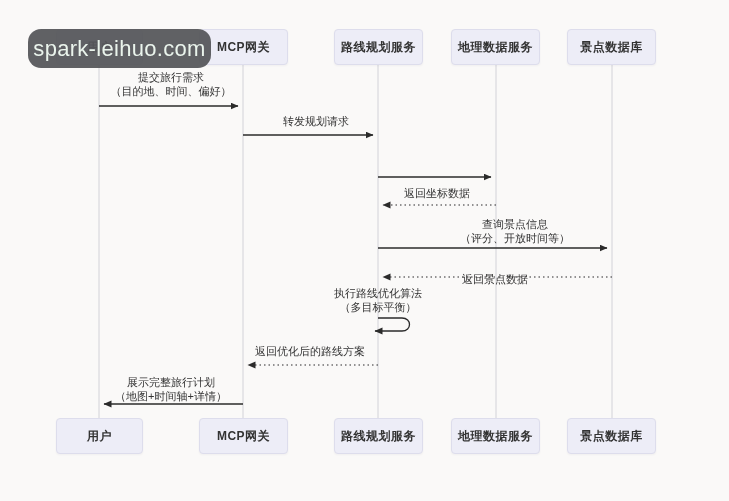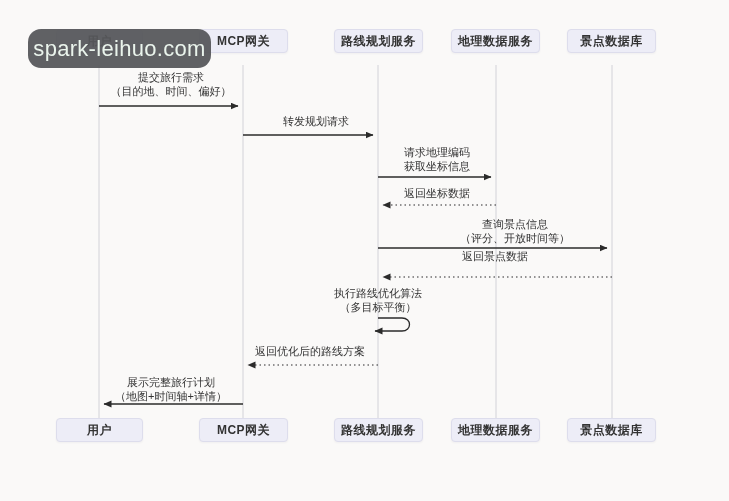--- a/index.html
+++ b/index.html
@@ -15,21 +15,21 @@
     background: #FAF9F8;
     overflow: hidden;
   }
   .layer {
     position: absolute;
     left: 0;
     top: 0;
   }
   .actor {
     position: absolute;
-    height: 24px;
+    height: 36px;
     background: #EDEDF7;
     border: 1px solid #DDDDEC;
     border-radius: 4px;
     box-sizing: border-box;
     display: flex;
     align-items: center;
     justify-content: center;
     box-shadow: 0 1px 2px rgba(60,60,90,0.05);
     z-index: 2;
   }
@@ -127,26 +127,24 @@
   <div class="actor" style="left:451px; top:418px; width:89px;">
     <span>地理数据服务</span>
   </div>
   <div class="actor" style="left:567px; top:418px; width:89px;">
     <span>景点数据库</span>
   </div>
 
   <div class="msg" style="left:171px; top:70px;">提交旅行需求
 （目的地、时间、偏好）</div>
   <div class="msg" style="left:316px; top:114px;">转发规划请求</div>
-  <div class="msg" style="left:437px; top:145px;">请求地理编码
-获取坐标信息</div>
   <div class="msg" style="left:437px; top:186px;">返回坐标数据</div>
   <div class="msg" style="left:495px; top:217px;margin-left:20px;">查询景点信息
 （评分、开放时间等）</div>
-  <div class="msg" style="left:495px; top:249px;text-align:center;">返回景点数据</div>
+  <div class="msg" style="left:495px; top:272px;text-align:center;">返回景点数据</div>
   <div class="msg" style="left:378px; top:286px;">执行路线优化算法
 （多目标平衡）</div>
   <div class="msg" style="left:310px; top:344px;">返回优化后的路线方案</div>
   <div class="msg" style="left:171px; top:375px;">展示完整旅行计划
 （地图+时间轴+详情）</div>
 
   <div class="watermark">
     <span>spark-leihuo.com</span>
   </div>
 

